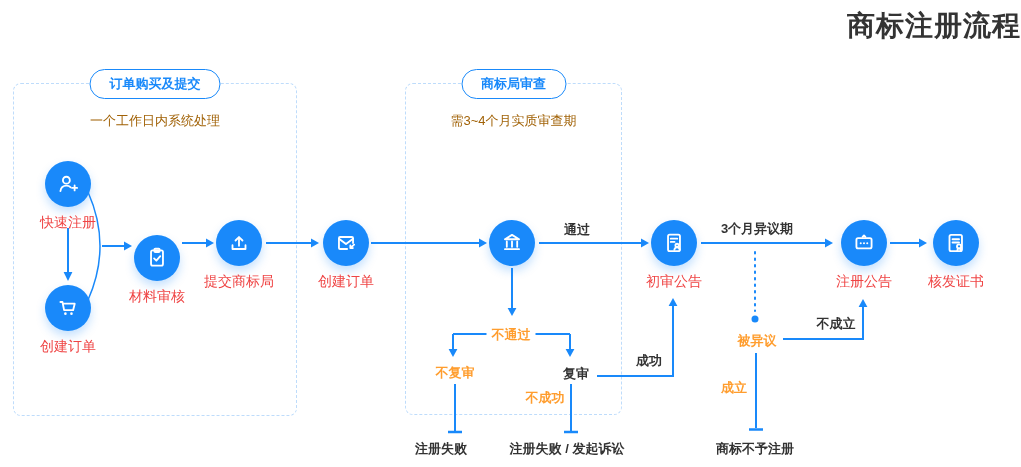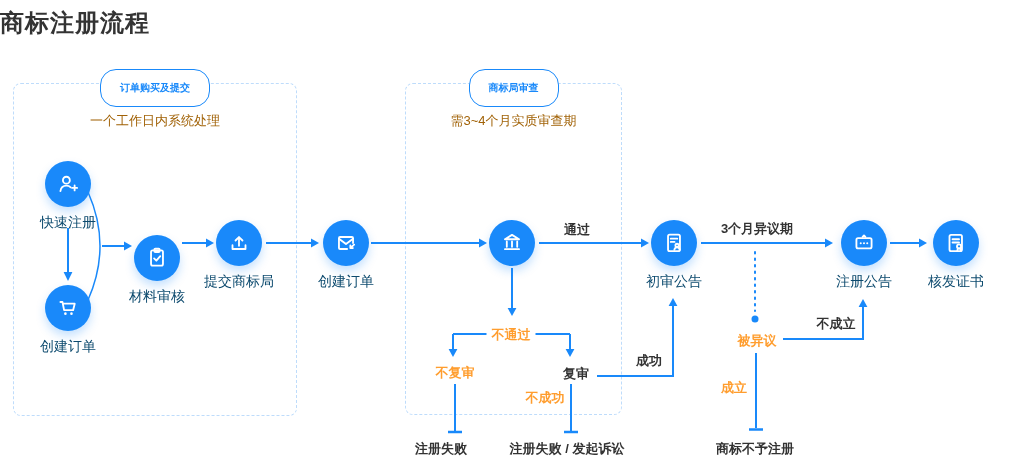--- a/index.html
+++ b/index.html
@@ -1,32 +1,32 @@
 <!DOCTYPE html>
 <html><head>
 <meta charset="utf-8">
 <style>
   html,body{margin:0;padding:0;background:#fff;}
   body{font-family:"Liberation Sans","DejaVu Sans",sans-serif;}
   .stage{position:relative;width:1021px;height:467px;background:#fff;overflow:hidden;}
-  .title{position:absolute;top:7px;left:0;width:100%;text-align:left;
-         font-size:24px;font-weight:bold;color:#333;letter-spacing:1px;}
+  .title{position:absolute;top:7px;left:0;width:100%;text-align:right;
+         font-size:28px;font-weight:bold;color:#333;letter-spacing:1px;}
   .dash-box{position:absolute;border:1px dashed #bedcfb;border-radius:8px;}
   .pill{position:absolute;top:-15px;left:50%;transform:translateX(-50%);
         background:#fff;border:1px solid #1989fa;border-radius:16px;
-        padding:11px 19px;color:#1989fa;font-size:10px;font-weight:bold;white-space:nowrap;}
+        padding:5px 19px;color:#1989fa;font-size:13px;font-weight:bold;white-space:nowrap;}
   .subtitle{position:absolute;top:28px;left:0;width:100%;text-align:center;
         color:#a16207;font-size:13px;}
   svg.conn{position:absolute;left:0;top:0;}
   .node{position:absolute;width:130px;text-align:center;}
   .circle{width:46px;height:46px;border-radius:50%;background:#1989fa;margin:0 auto;
         display:flex;align-items:center;justify-content:center;
         box-shadow:0 5px 10px rgba(25,137,250,.25);}
   .circle svg{display:block;}
-  .nlabel{margin-top:7px;font-size:14px;color:#0c4a6e;font-weight:500;white-space:nowrap;}
+  .nlabel{margin-top:7px;font-size:14px;color:#ef4444;font-weight:500;white-space:nowrap;}
   .elabel{position:absolute;transform:translate(-50%,-50%);font-size:13px;
         font-weight:600;white-space:nowrap;}
   .dark{color:#333;}
   .orange{color:#ff9d2e;}
   .onln{background:#fff;padding:0 5px;}
 </style>
 </head>
 <body>
 
 <div class="stage">

